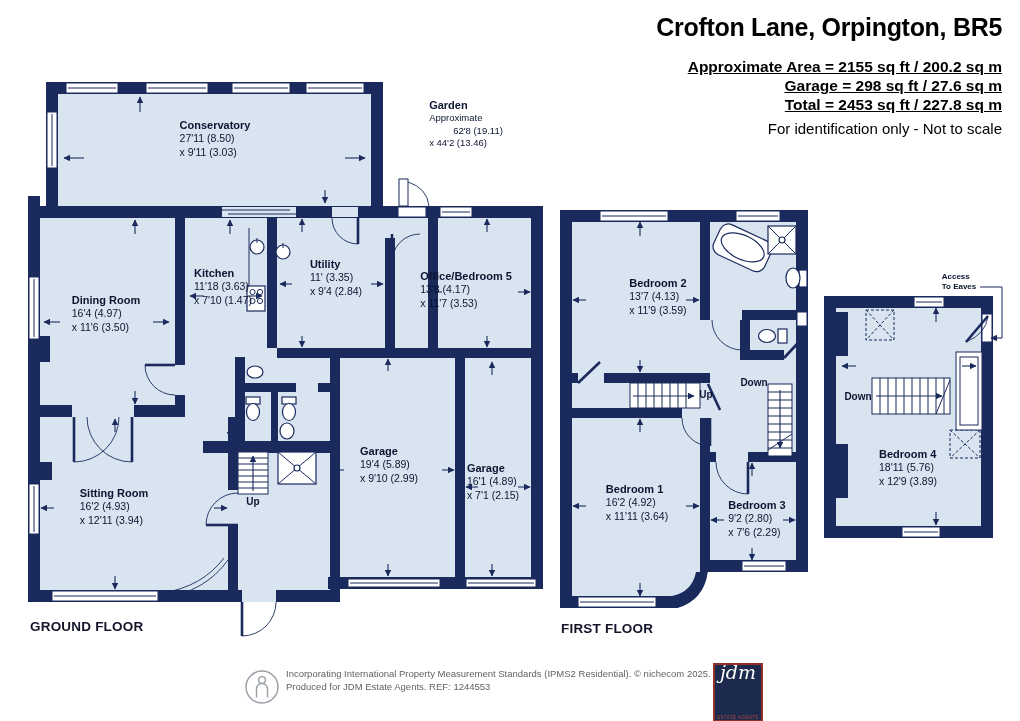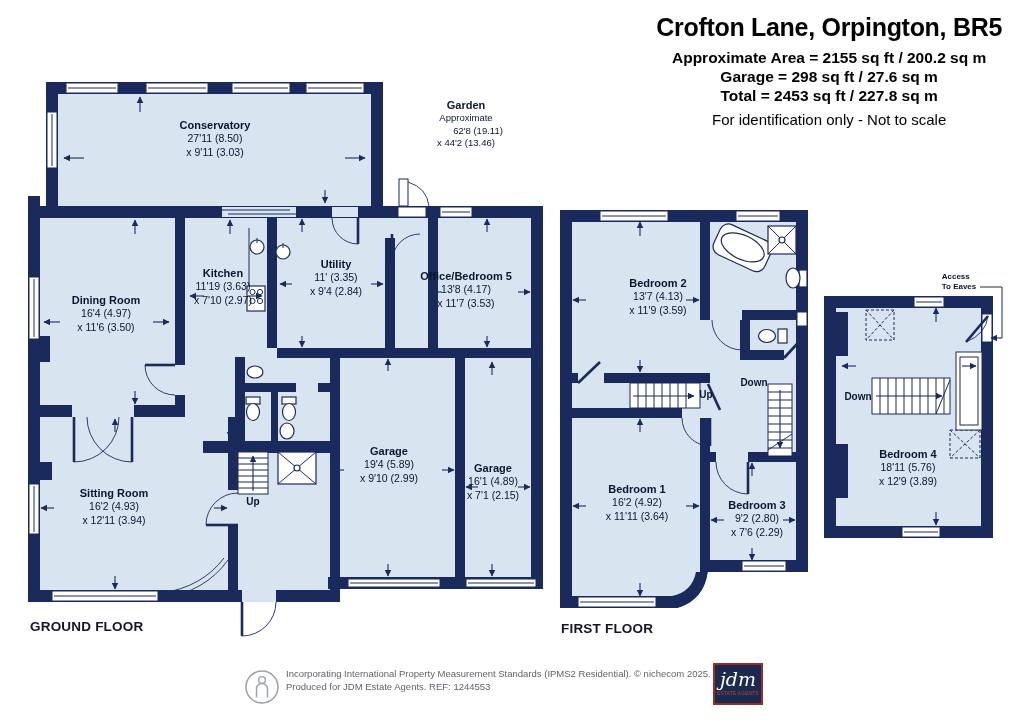--- a/index.html
+++ b/index.html
@@ -16,42 +16,42 @@
   .thin  { stroke:#1a2a5c; stroke-width:1; fill:none; }
   .thinf { stroke:#1a2a5c; stroke-width:1; fill:#ffffff; }
   .fix   { stroke:#1a2a5c; stroke-width:1.2; fill:#ffffff; }
   .arc   { stroke:#1a2a5c; stroke-width:0.9; fill:none; }
   .leaf  { stroke:#1a2a5c; stroke-width:2.6; fill:none; }
   .gap   { fill:#d9e4f1; }
   .dash  { stroke:#1a2a5c; stroke-width:1; fill:none; stroke-dasharray:3 2; }
   .dim   { stroke:#1a2a5c; stroke-width:1.1; fill:none; marker-end:url(#ah); }
 
   
-  .header { position:absolute; top:13px; right:18px; text-align:center; color:#000; }
+  .header { position:absolute; top:13px; right:18px; text-align:right; color:#000; }
   .title { font-size:25px; font-weight:bold; letter-spacing:-0.3px; }
-  .hlines { margin-top:6px; }
+  .hlines { margin-top:15px;text-decoration:underline; }
   .hline { font-size:15.5px; font-weight:bold; line-height:19px; }
   .disclaimer { font-size:15px; margin-top:6px; color:#000; }
 
   
-  .rlabel { position:absolute; transform:translate(-50%,-50%); text-align:center;
+  .rlabel { position:absolute; transform:translate(-50%,-50%); 
             font-size:10.5px; line-height:1.3; color:#0b1530; white-space:nowrap; }
   .rlabel .rname { font-weight:bold; font-size:11px; }
   .slabel { position:absolute; transform:translate(-50%,-50%); font-weight:bold;
             font-size:10px; color:#0b1530; white-space:nowrap; }
   .alabel { position:absolute; transform:translate(-50%,-50%); font-weight:bold;
             font-size:8px; line-height:1.25; text-align:left; color:#0b1530; white-space:nowrap; }
   .caption { position:absolute; font-size:13.5px; font-weight:bold; color:#14142b; letter-spacing:0.2px; }
 
   
   .person { position:absolute; left:244px; top:669px; }
   .footer-text { position:absolute; left:286px; top:667px; font-size:9.5px; line-height:13px; color:#5f6368; }
-  .logo { position:absolute; left:713px; top:663px; width:50px; height:42px;
+  .logo { position:absolute; left:713px; top:663px; width:50px; height:59px;
           background:#1c2b4d; border:2px solid #93302a; box-sizing:border-box;
-          display:flex; flex-direction:column; align-items:center; justify-content:center; }
+          display:flex; flex-direction:column; align-items:center; justify-content:space-between; }
   .logo-jdm { font-family:"DejaVu Serif", serif; font-style:italic; color:#ffffff;
               font-size:19px; line-height:1; margin-top:-2px; }
   .logo-sub { color:#b8463c; font-size:4.5px; letter-spacing:0.4px; margin-top:1.5px; }
 </style>
 </head>
 <body>
 
 <div class="page">
 
   <svg class="plan" width="1020" height="721" viewBox="0 0 1020 721">
@@ -397,22 +397,22 @@
     <div style="font-size:9.5px;margin-left:24px;">62'8 (19.11)</div>
     <div style="font-size:9.5px;">x 44'2 (13.46)</div>
   </div>
   <div class="rlabel" style="left:106px; top:314px;">
     <div class="rname">Dining Room</div>
     <div>16'4 (4.97)</div>
     <div>x 11'6 (3.50)</div>
   </div>
   <div class="rlabel" style="left:223px; top:287px;">
     <div class="rname">Kitchen</div>
-    <div>11'19 (3.63)</div>
-    <div>x 7'10 (2.97)</div>
+    <div>11'18 (3.63)</div>
+    <div>x 7'10 (1.47)</div>
   </div>
   <div class="rlabel" style="left:336px; top:278px;">
     <div class="rname">Utility</div>
     <div>11' (3.35)</div>
     <div>x 9'4 (2.84)</div>
   </div>
   <div class="rlabel" style="left:466px; top:290px;">
     <div class="rname">Office/Bedroom 5</div>
     <div>13'8 (4.17)</div>
     <div>x 11'7 (3.53)</div>

